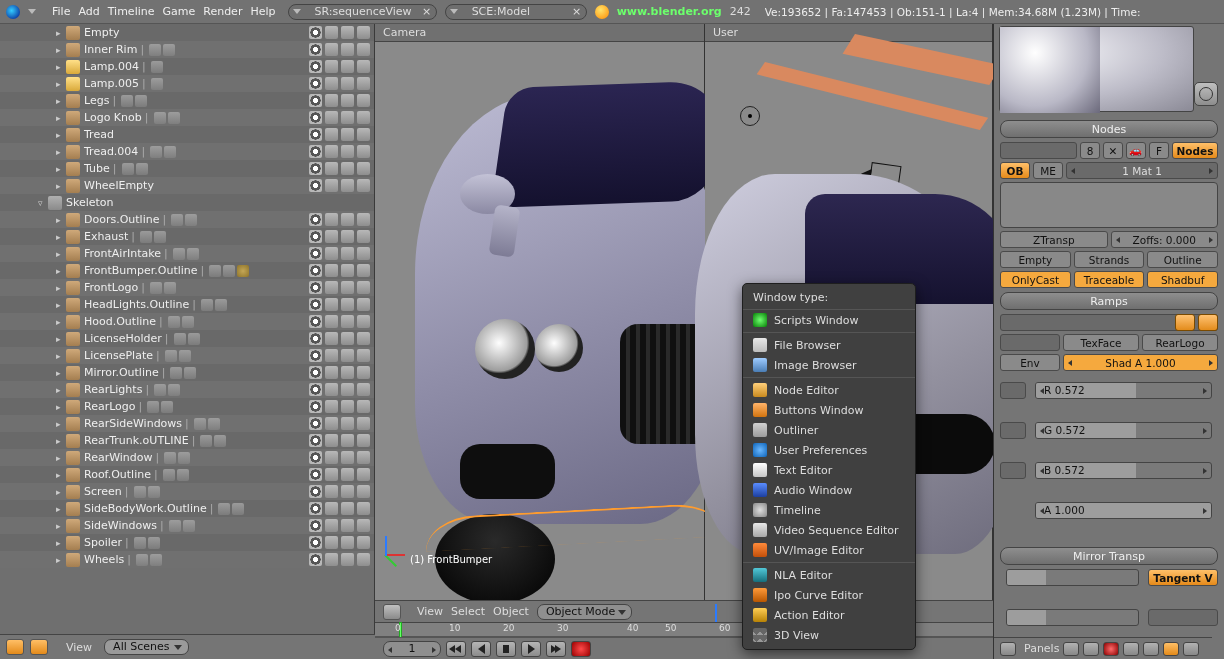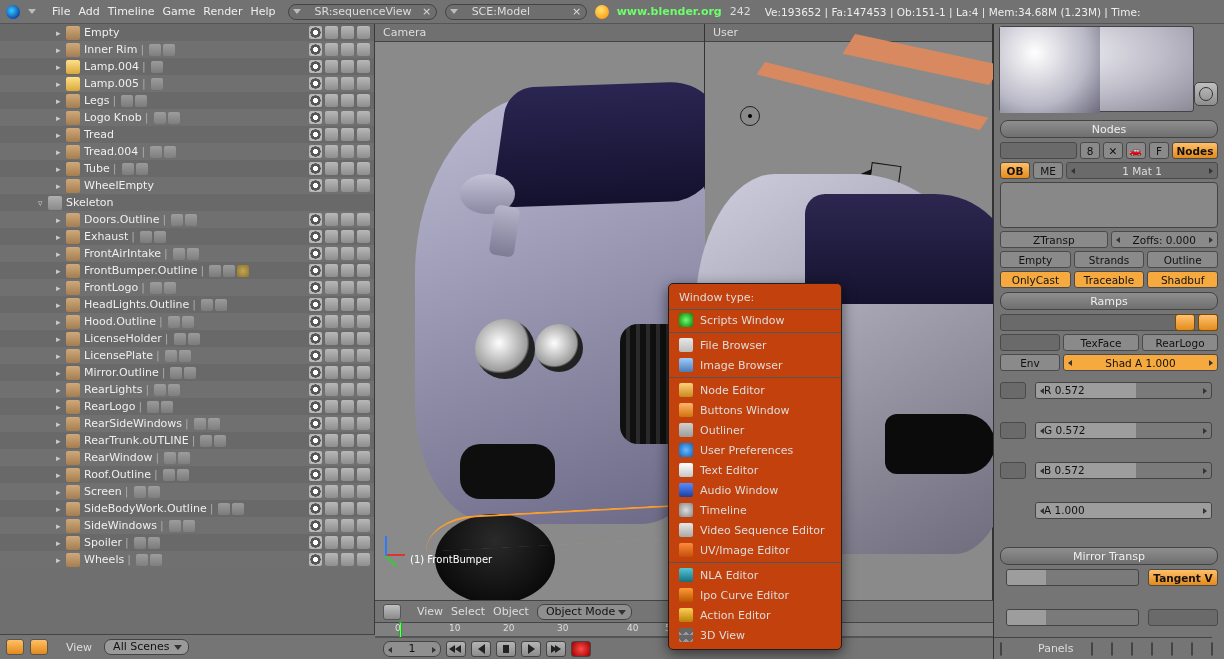--- a/index.html
+++ b/index.html
@@ -124,22 +124,22 @@
   .empty-sym:after{content:"";position:absolute;left:7px;top:7px;width:4px;height:4px;
         background:#000;border-radius:50%;}
   .camera-sym{position:absolute; left:165px; top:140px; width:30px;height:24px;
         border:1.5px solid #111; transform:rotate(8deg);}
   .camera-sym:before{content:"";position:absolute;left:-10px;top:6px;
         border-top:6px solid transparent;border-bottom:6px solid transparent;
         border-right:10px solid #111;}
   .r-obj-label{position:absolute;left:55px;bottom:-40px;color:#fff;font-size:10px;}
 
   
-  .wt-menu{ position:absolute; left:668px; top:283px; width:174px;
-            background:#c2410c; border:1px solid #1e1e1e; border-radius:5px;
+  .wt-menu{ position:absolute; left:742px; top:283px; width:174px;
+            background:#404040; border:1px solid #1e1e1e; border-radius:5px;
             box-shadow:0 4px 14px rgba(0,0,0,.55); padding:4px 0; z-index:50;}
   .wt-title{ color:#ddd; padding:3px 10px 5px; border-bottom:1px solid #555;}
   .wt-item{ display:flex; align-items:center; gap:7px; padding:3px 10px; height:20px;
             color:#eee; }
   .wt-sep{ height:1px; background:#555; margin:2px 0;}
   .wt-icon{ width:14px;height:14px; border-radius:2px;}
   .i-scr{background:radial-gradient(circle,#6fff6f,#067e06);}
   .i-file{background:linear-gradient(#e8e8e8,#bcbcbc);}
   .i-img{background:linear-gradient(#9ecbff,#4a7db5);}
   .i-node{background:linear-gradient(#ffcf7a,#c98a1e);}
@@ -238,21 +238,21 @@
         border-top:3px solid transparent;border-bottom:3px solid transparent;}
   .slider.spin:before{left:4px;border-right:4px solid #333;}
   .slider.spin:after{right:4px;border-left:4px solid #333;}
   .copy-btns{ position:absolute; right:6px; display:flex; gap:3px;}
   .copybtn{ width:20px;height:17px;border:1px solid #7a4a00;border-radius:3px;
         background:linear-gradient(#ffc272,#e38c1c);}
   .mirror-head{ margin-top:8px;}
   .tangent{ background:linear-gradient(#ffc069,#e58a1a)!important; color:#111;font-weight:bold;}
   .rf-footer{ position:absolute; left:0; bottom:0; right:12px; height:22px;
         background:#757575; border-top:1px solid #444;
-        display:flex;align-items:center;gap:18px;padding:0 6px;}
+        display:flex;align-items:center;gap:4px;padding:0 6px;}
   .rf-ico{ width:16px;height:14px;border:1px solid #444;border-radius:3px;
         background:linear-gradient(#b2b2b2,#888);}
   .rf-ico.red{background:radial-gradient(circle,#ff6b6b,#8a0000);}
   .rf-ico.org{background:linear-gradient(#ffbf66,#e38a1a);}
   .rf-txt{ color:#ddd;}
 </style>
 </head>
 <body>
 
 <div class="topbar">

